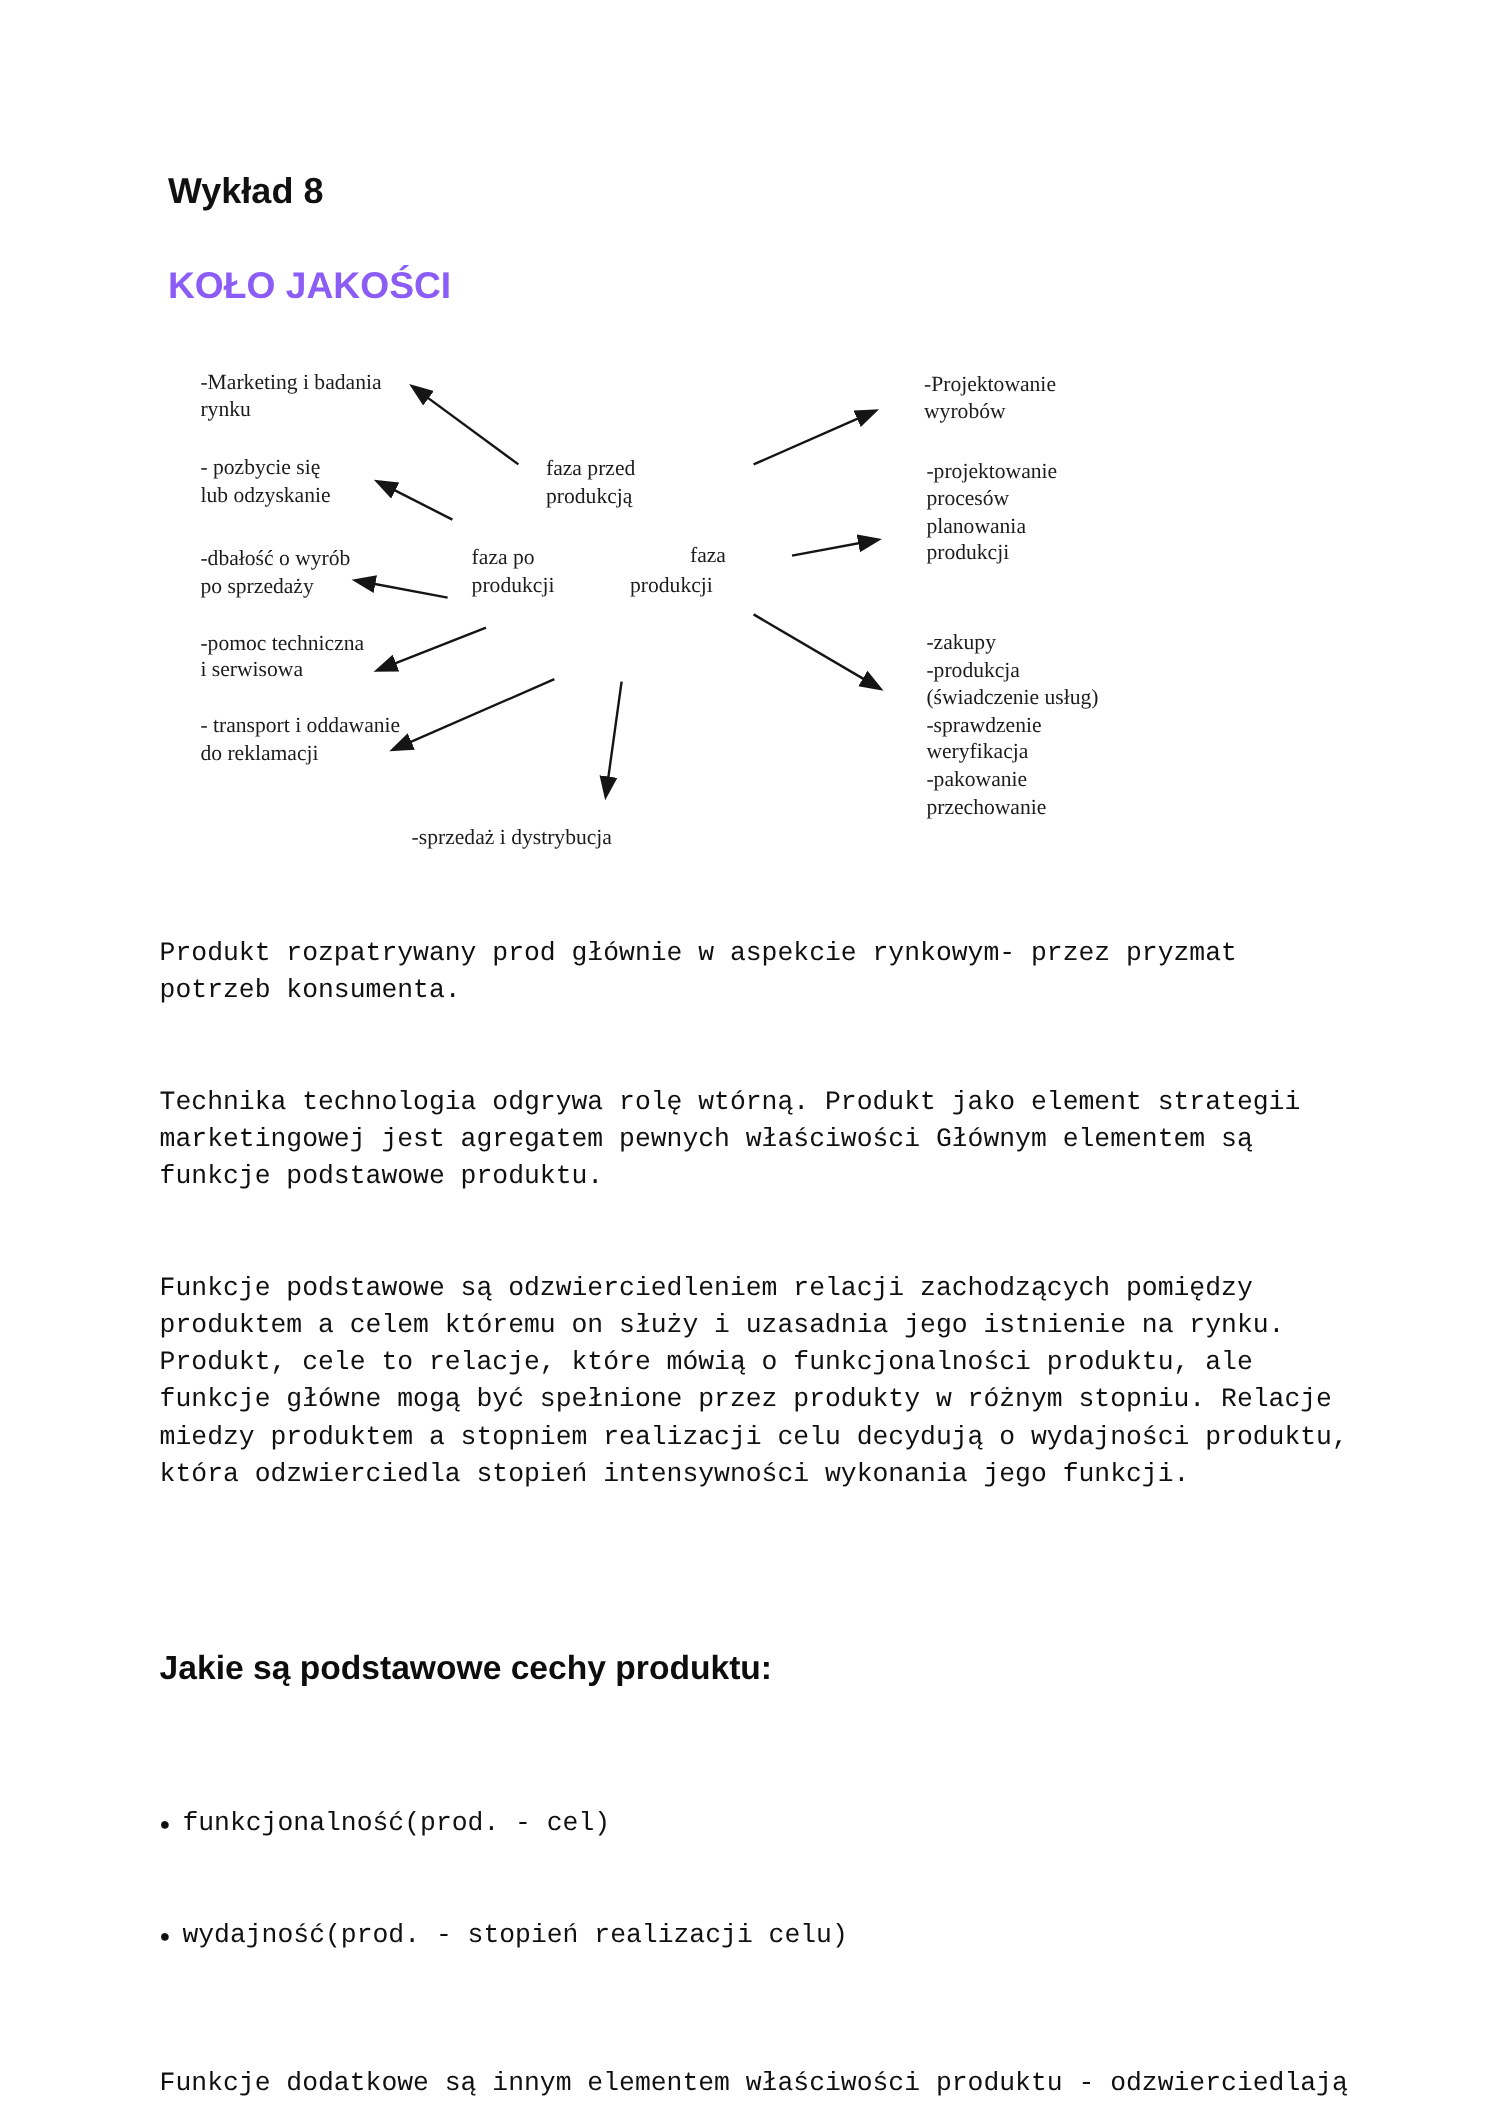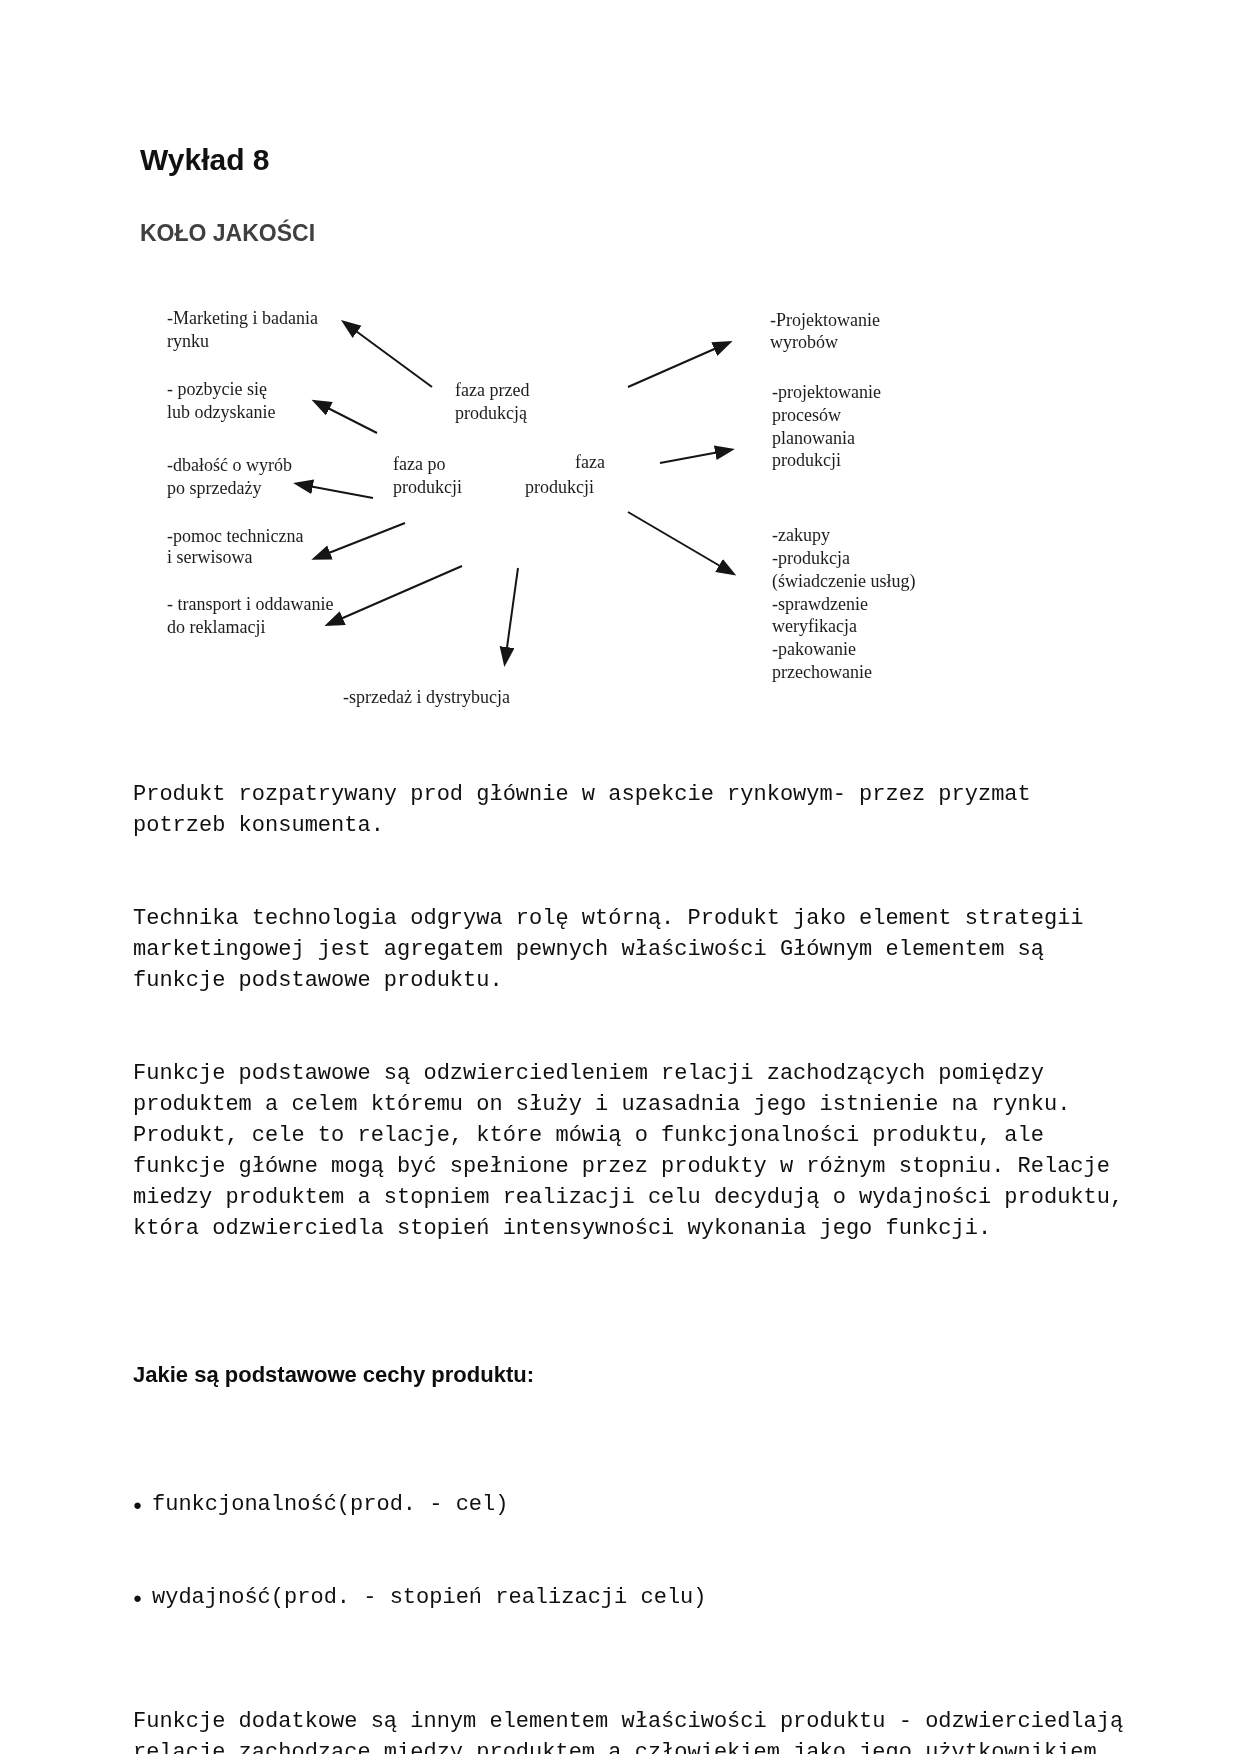--- a/index.html
+++ b/index.html
@@ -19,23 +19,23 @@
     margin: 0;
     font-size: 30px;
     font-weight: bold;
     color: #111;
   }
   .doc-heading {
     position: absolute;
     left: 140px;
     top: 220px;
     margin: 0;
-    font-size: 23px;
+    font-size: 31px;
     font-weight: bold;
-    color: #404040;
+    color: #8b5cf6;
     text-align: right;
   }
   .diagram {
     position: absolute;
     left: 130px;
     top: 265px;
   }
   .diagram text {
     font-family: "Liberation Serif", serif;
     font-size: 18px;
@@ -51,23 +51,23 @@
     top: 717px;
     width: 1060px;
     font-family: "Liberation Mono", monospace;
     font-size: 22px;
     line-height: 31px;
     color: #101010;
     white-space: pre;
   }
   .body-col p { margin: 0; }
   .features-heading {
-    margin: 22px 0 6px 0;
+    margin: 37px 0 6px 0;
     font-family: "Liberation Sans", sans-serif;
-    font-size: 22px;
+    font-size: 28px;
     font-weight: bold;
     line-height: 31px;
     white-space: normal;
     color: #0d0d0d;
   }
   .bullet-row {
     display: flex;
     align-items: baseline;
     height: 31px;
   }

